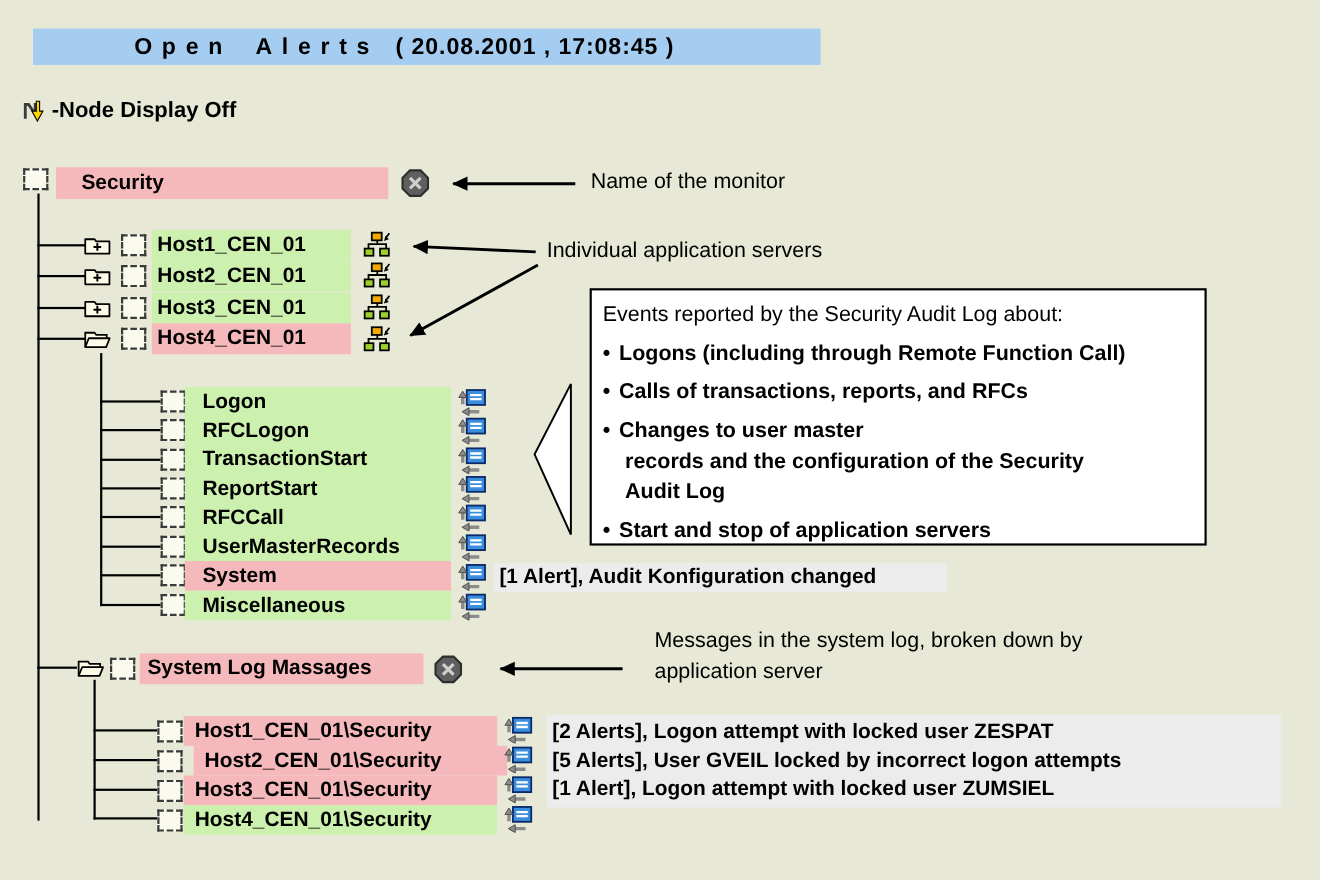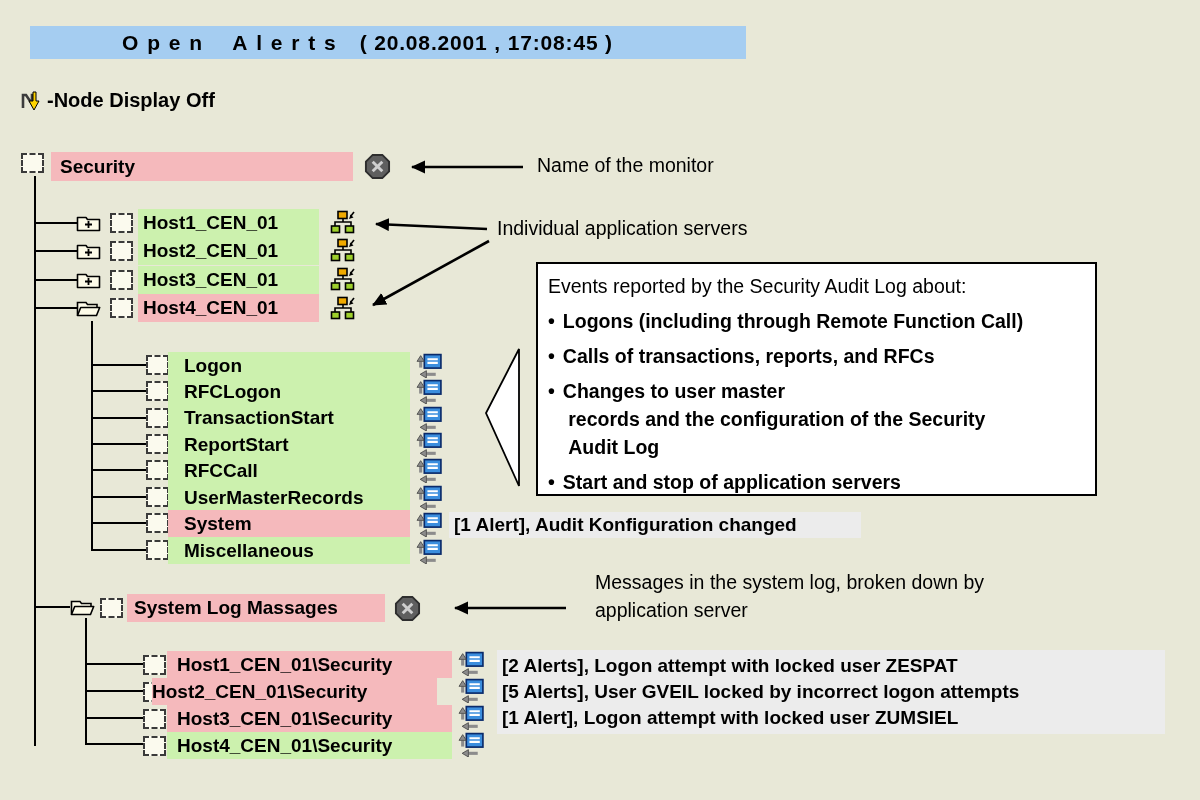--- a/index.html
+++ b/index.html
@@ -89,21 +89,21 @@
     <div class="hline" style="left:91px;top:549px;width:57px"></div>
     <div class="hline" style="left:34px;top:606px;width:36px"></div>
     <div class="vline" style="left:85px;top:618px;height:127px"></div>
     <div class="hline" style="left:85px;top:663px;width:58px"></div>
     <div class="hline" style="left:85px;top:690px;width:58px"></div>
     <div class="hline" style="left:85px;top:717px;width:58px"></div>
     <div class="hline" style="left:85px;top:743px;width:58px"></div>
   </div>
 
   <div class="cb" style="left:21px;top:153px"></div>
-  <div class="bar red" style="left:51px;top:152px;width:302px;height:29px;padding-left:9px">
+  <div class="bar red" style="left:51px;top:152px;width:302px;height:29px;padding-left:23px">
     <span>Security</span>
   </div>
   <svg class="icon" style="left:364px;top:153px" width="27" height="27" viewBox="0 0 28 28">
     <polygon points="9,2 19,2 26,9 26,19 19,26 9,26 2,19 2,9" fill="#5f5f5f" stroke="#2e2e2e" stroke-width="2"></polygon>
     <path d="M9 9 L19 19 M19 9 L9 19" stroke="#cfcfcf" stroke-width="3"></path>
   </svg>
 
   <svg class="icon" style="left:76px;top:214px" width="25" height="18" viewBox="0 0 25 18">
     <path d="M1.5 16.5 V3.5 h8.5 l1.5 2 h12 v11 z" fill="#fdfbe8" stroke="#000" stroke-width="1.6" stroke-linejoin="round"></path>
     <path d="M9 10.5 h7 M12.5 7 v7" stroke="#000" stroke-width="1.8"></path>
@@ -299,21 +299,21 @@
   <svg class="icon" style="left:458px;top:651px" width="27" height="25" viewBox="0 0 26 24">
     <rect x="8" y="1.5" width="16" height="13" fill="#3b8ede" stroke="#0a2a6a" stroke-width="1.6"></rect>
     <path d="M11 6 h10 M11 9.5 h10" stroke="#fff" stroke-width="2"></path>
     <path d="M4.5 14 V8" stroke="#8c8c8c" stroke-width="3"></path>
       <polygon points="1,8 8,8 4.5,2.5" fill="#8c8c8c" stroke="#444" stroke-width="0.8"></polygon>
     <path d="M19 20.5 H10" stroke="#8c8c8c" stroke-width="3"></path>
       <polygon points="10,17 10,24 4,20.5" fill="#8c8c8c" stroke="#444" stroke-width="0.8"></polygon>
   </svg>
 
   <div class="cb" style="left:143px;top:682px"></div>
-  <div class="bar red" style="left:152px;top:678px;width:285px;height:27px;padding-left:0">
+  <div class="bar red" style="left:176px;top:678px;width:285px;height:27px;padding-left:10px">
     <span>Host2_CEN_01\Security</span>
   </div>
   <svg class="icon" style="left:458px;top:678px" width="27" height="25" viewBox="0 0 26 24">
     <rect x="8" y="1.5" width="16" height="13" fill="#3b8ede" stroke="#0a2a6a" stroke-width="1.6"></rect>
     <path d="M11 6 h10 M11 9.5 h10" stroke="#fff" stroke-width="2"></path>
     <path d="M4.5 14 V8" stroke="#8c8c8c" stroke-width="3"></path>
       <polygon points="1,8 8,8 4.5,2.5" fill="#8c8c8c" stroke="#444" stroke-width="0.8"></polygon>
     <path d="M19 20.5 H10" stroke="#8c8c8c" stroke-width="3"></path>
       <polygon points="10,17 10,24 4,20.5" fill="#8c8c8c" stroke="#444" stroke-width="0.8"></polygon>
   </svg>

